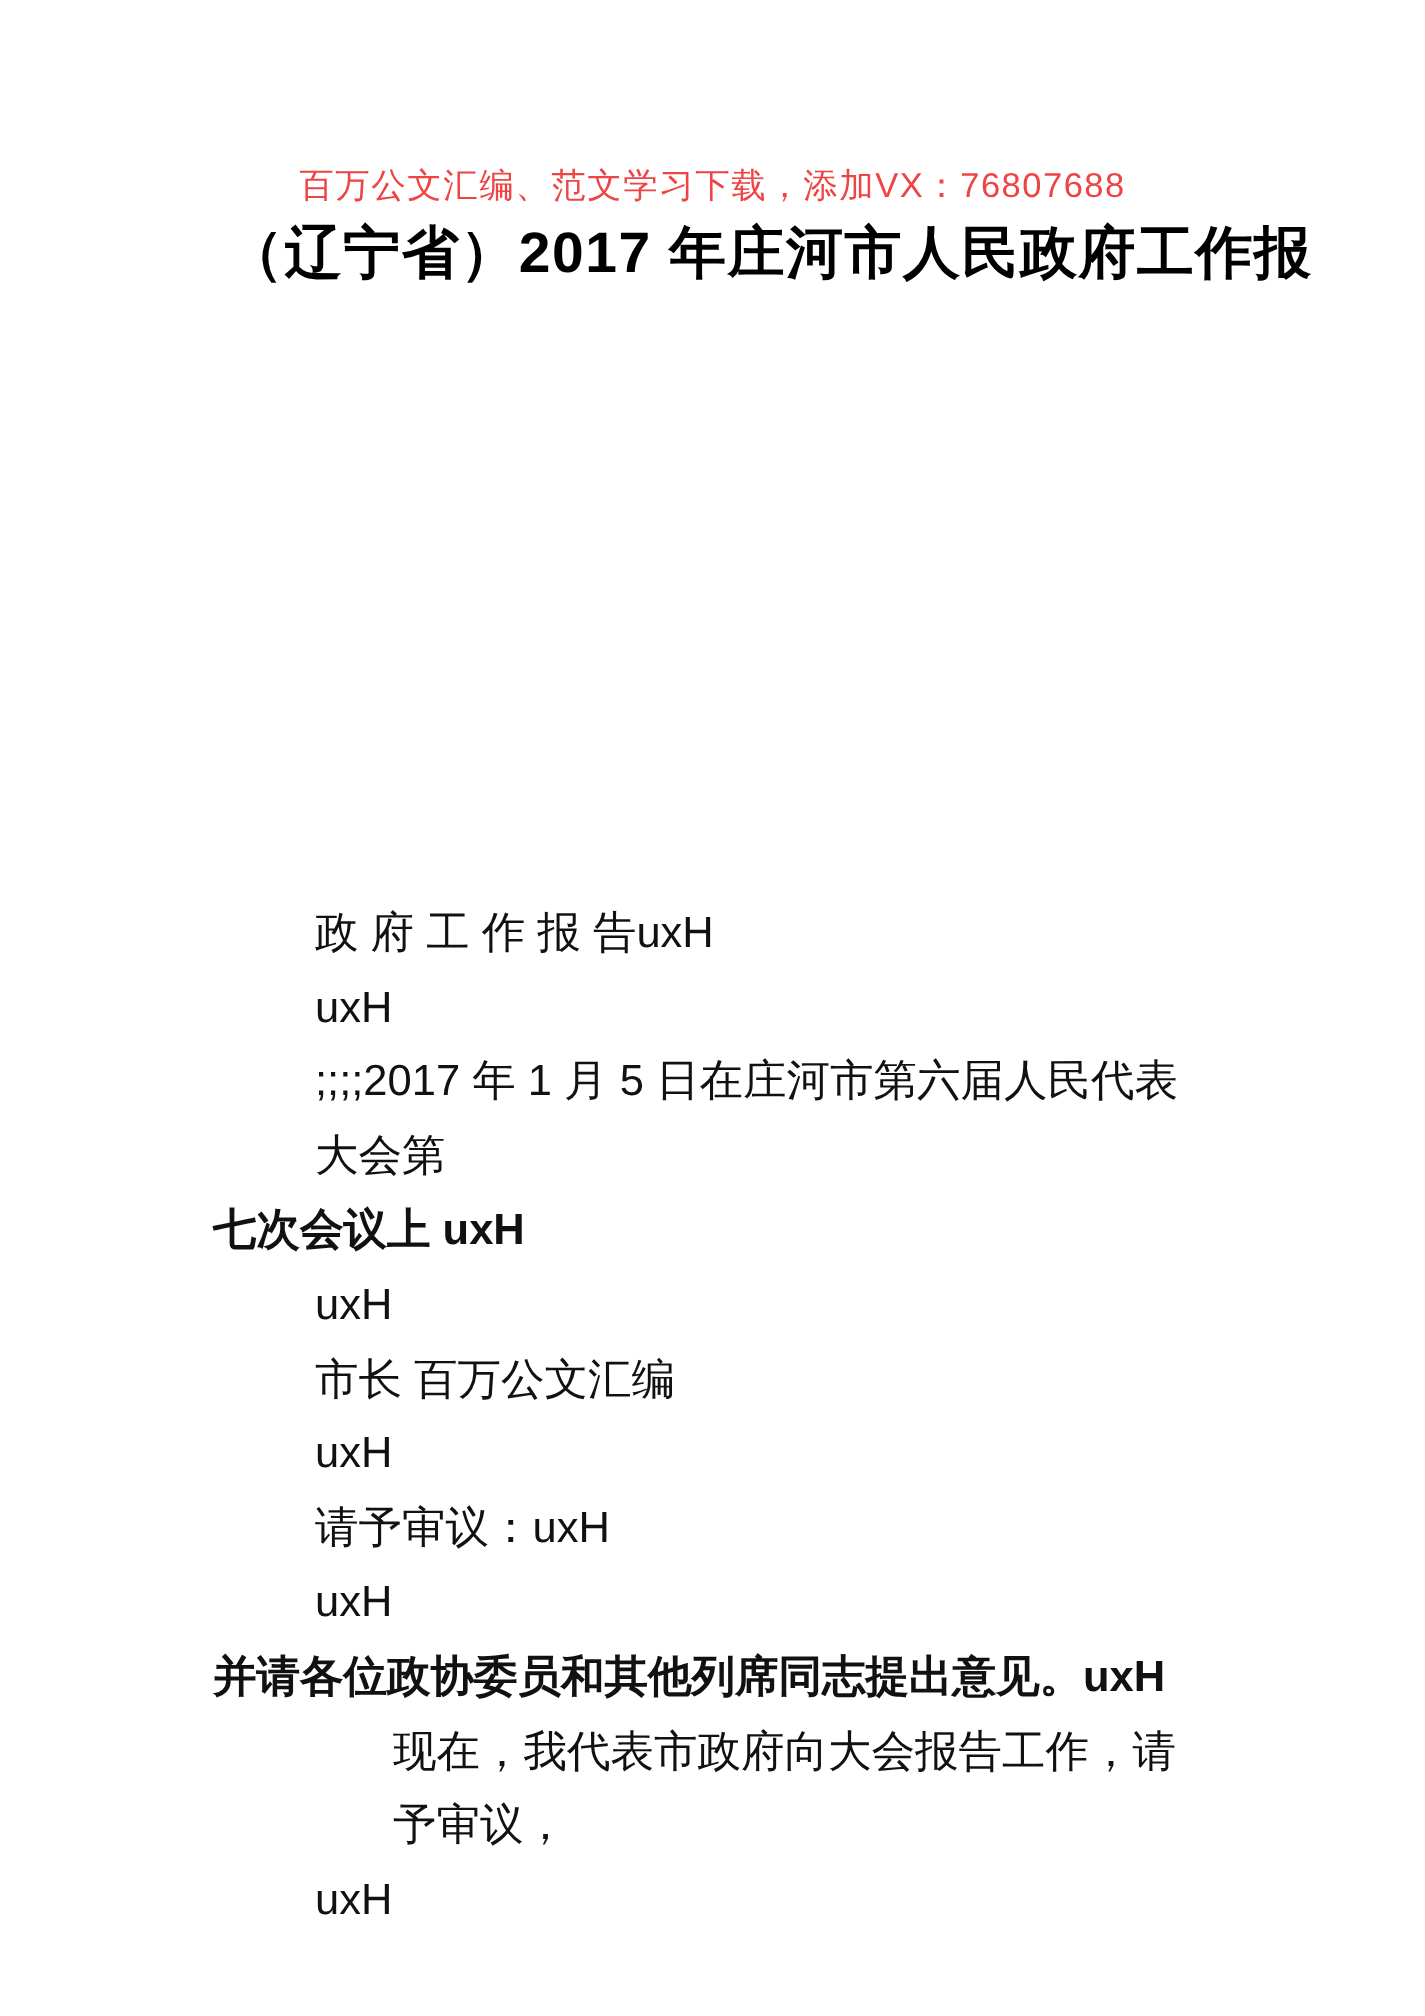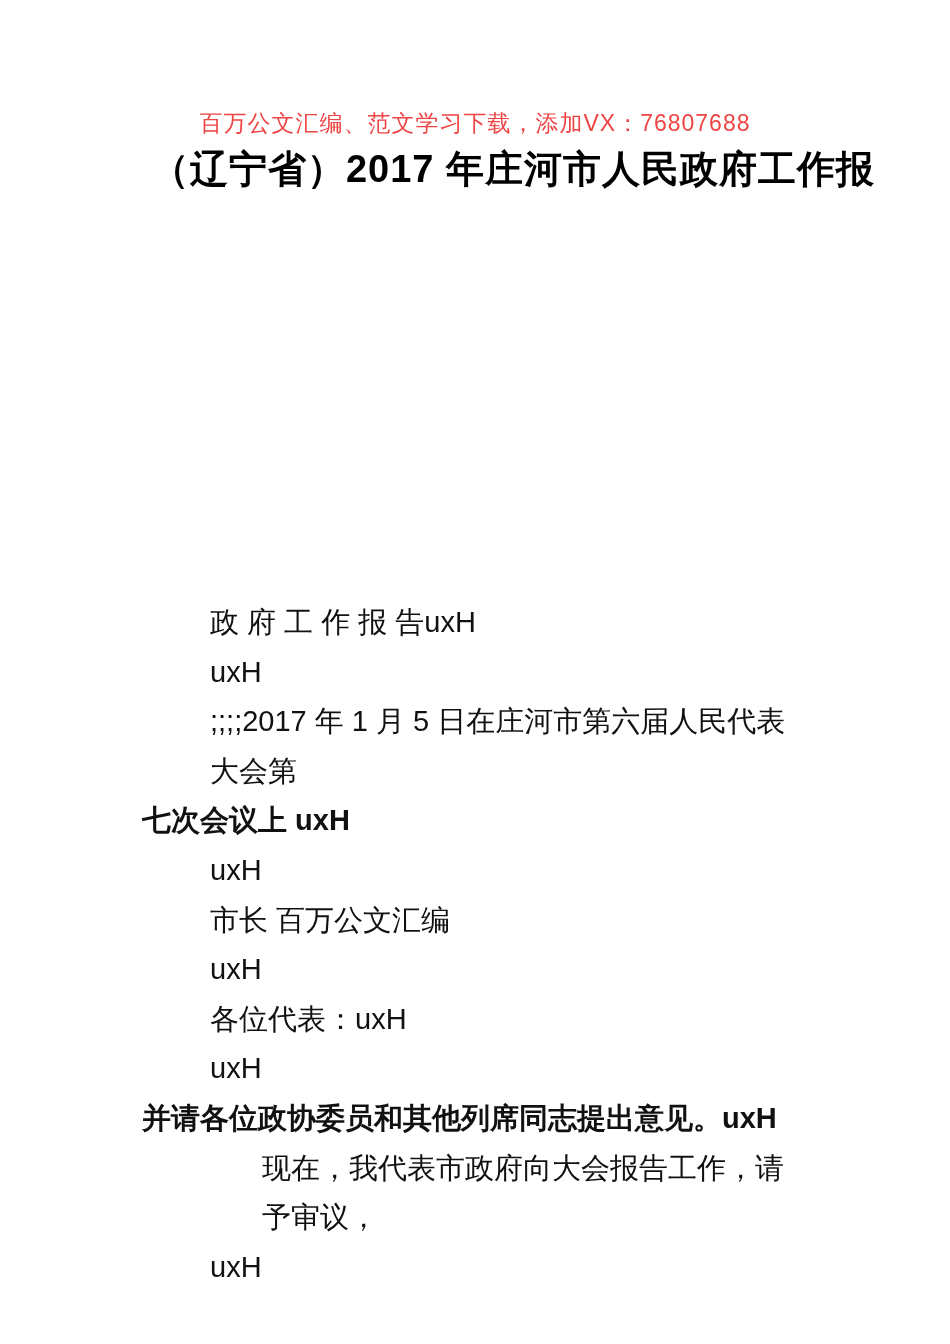--- a/index.html
+++ b/index.html
@@ -79,20 +79,20 @@
   </div>
 
   <div class="content">
     <div class="line indent">政 府 工 作 报 告uxH</div>
     <div class="line indent">uxH</div>
     <div class="line indent">;;;;2017 年 1 月 5 日在庄河市第六届人民代表大会第</div>
     <div class="line flush">七次会议上 uxH</div>
     <div class="line indent">uxH</div>
     <div class="line indent">市长 百万公文汇编</div>
     <div class="line indent">uxH</div>
-    <div class="line indent">各位代表：uxH</div>
+    <div class="line indent">请予审议：uxH</div>
     <div class="line indent">uxH</div>
     <div class="line flush">并请各位政协委员和其他列席同志提出意见。uxH</div>
     <div class="line indent-deep">现在，我代表市政府向大会报告工作，请予审议，</div>
     <div class="line indent">uxH</div>
   </div>
 
 </div>
 
 </body></html>

